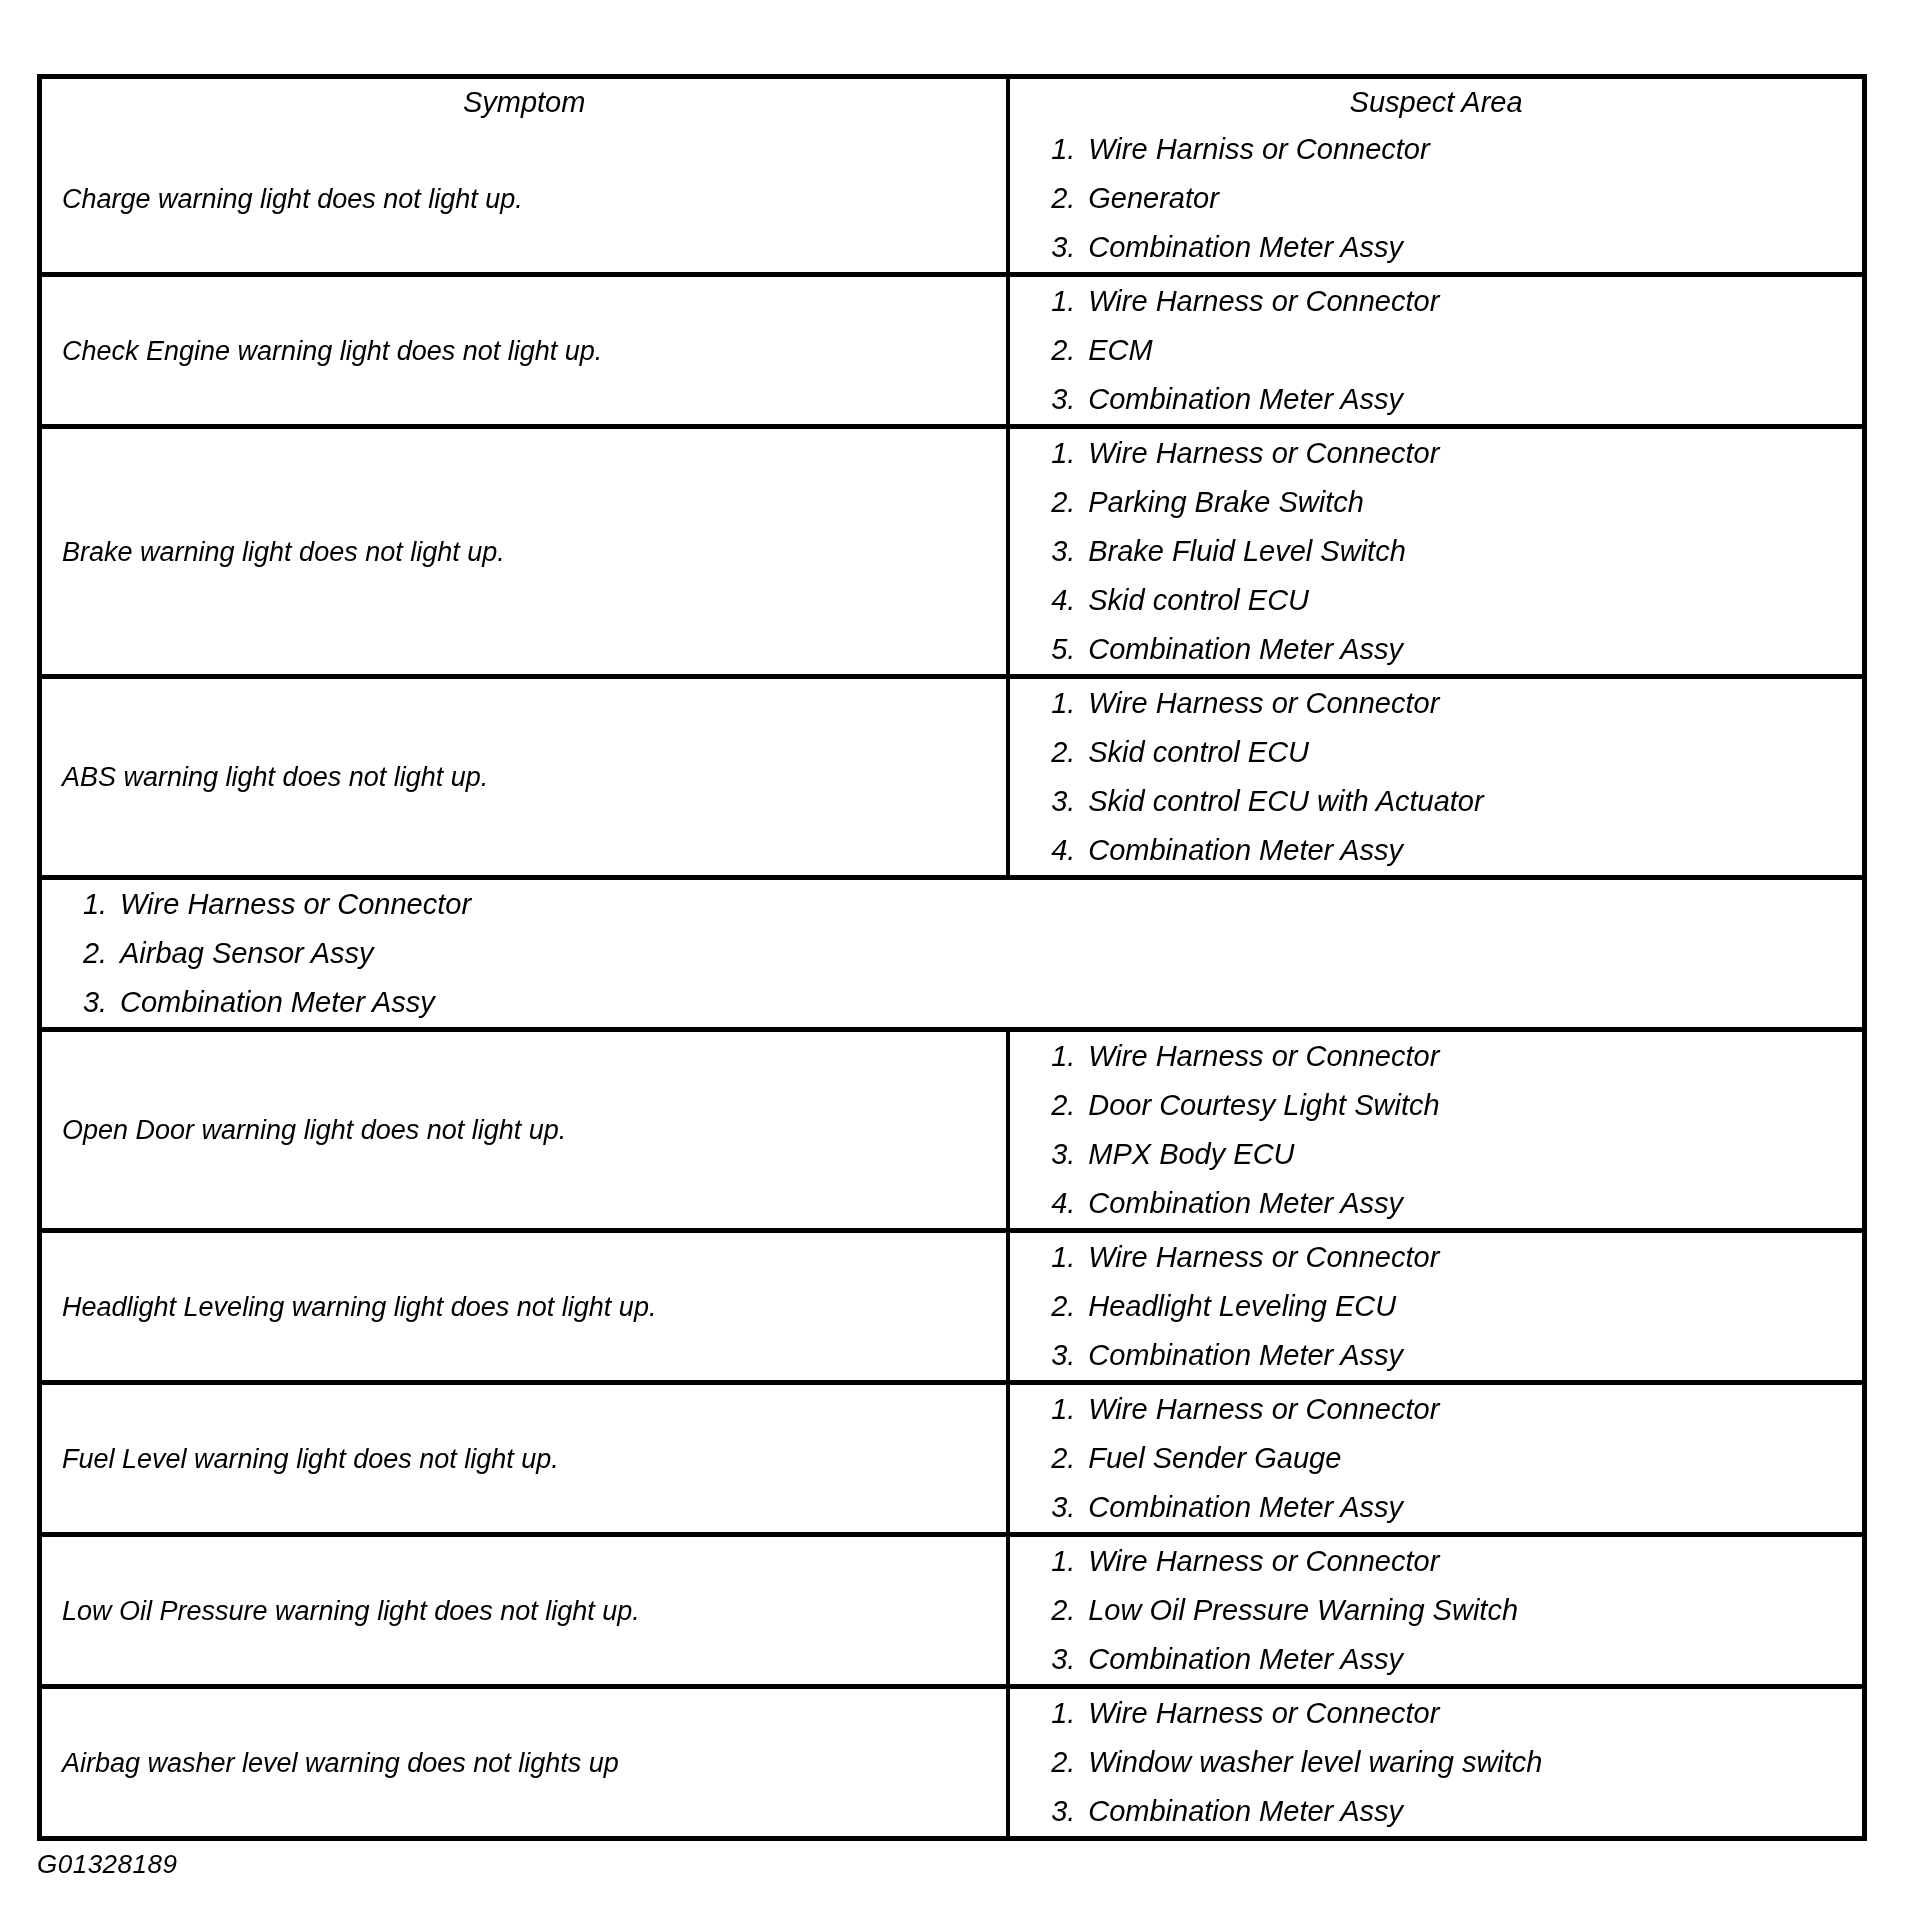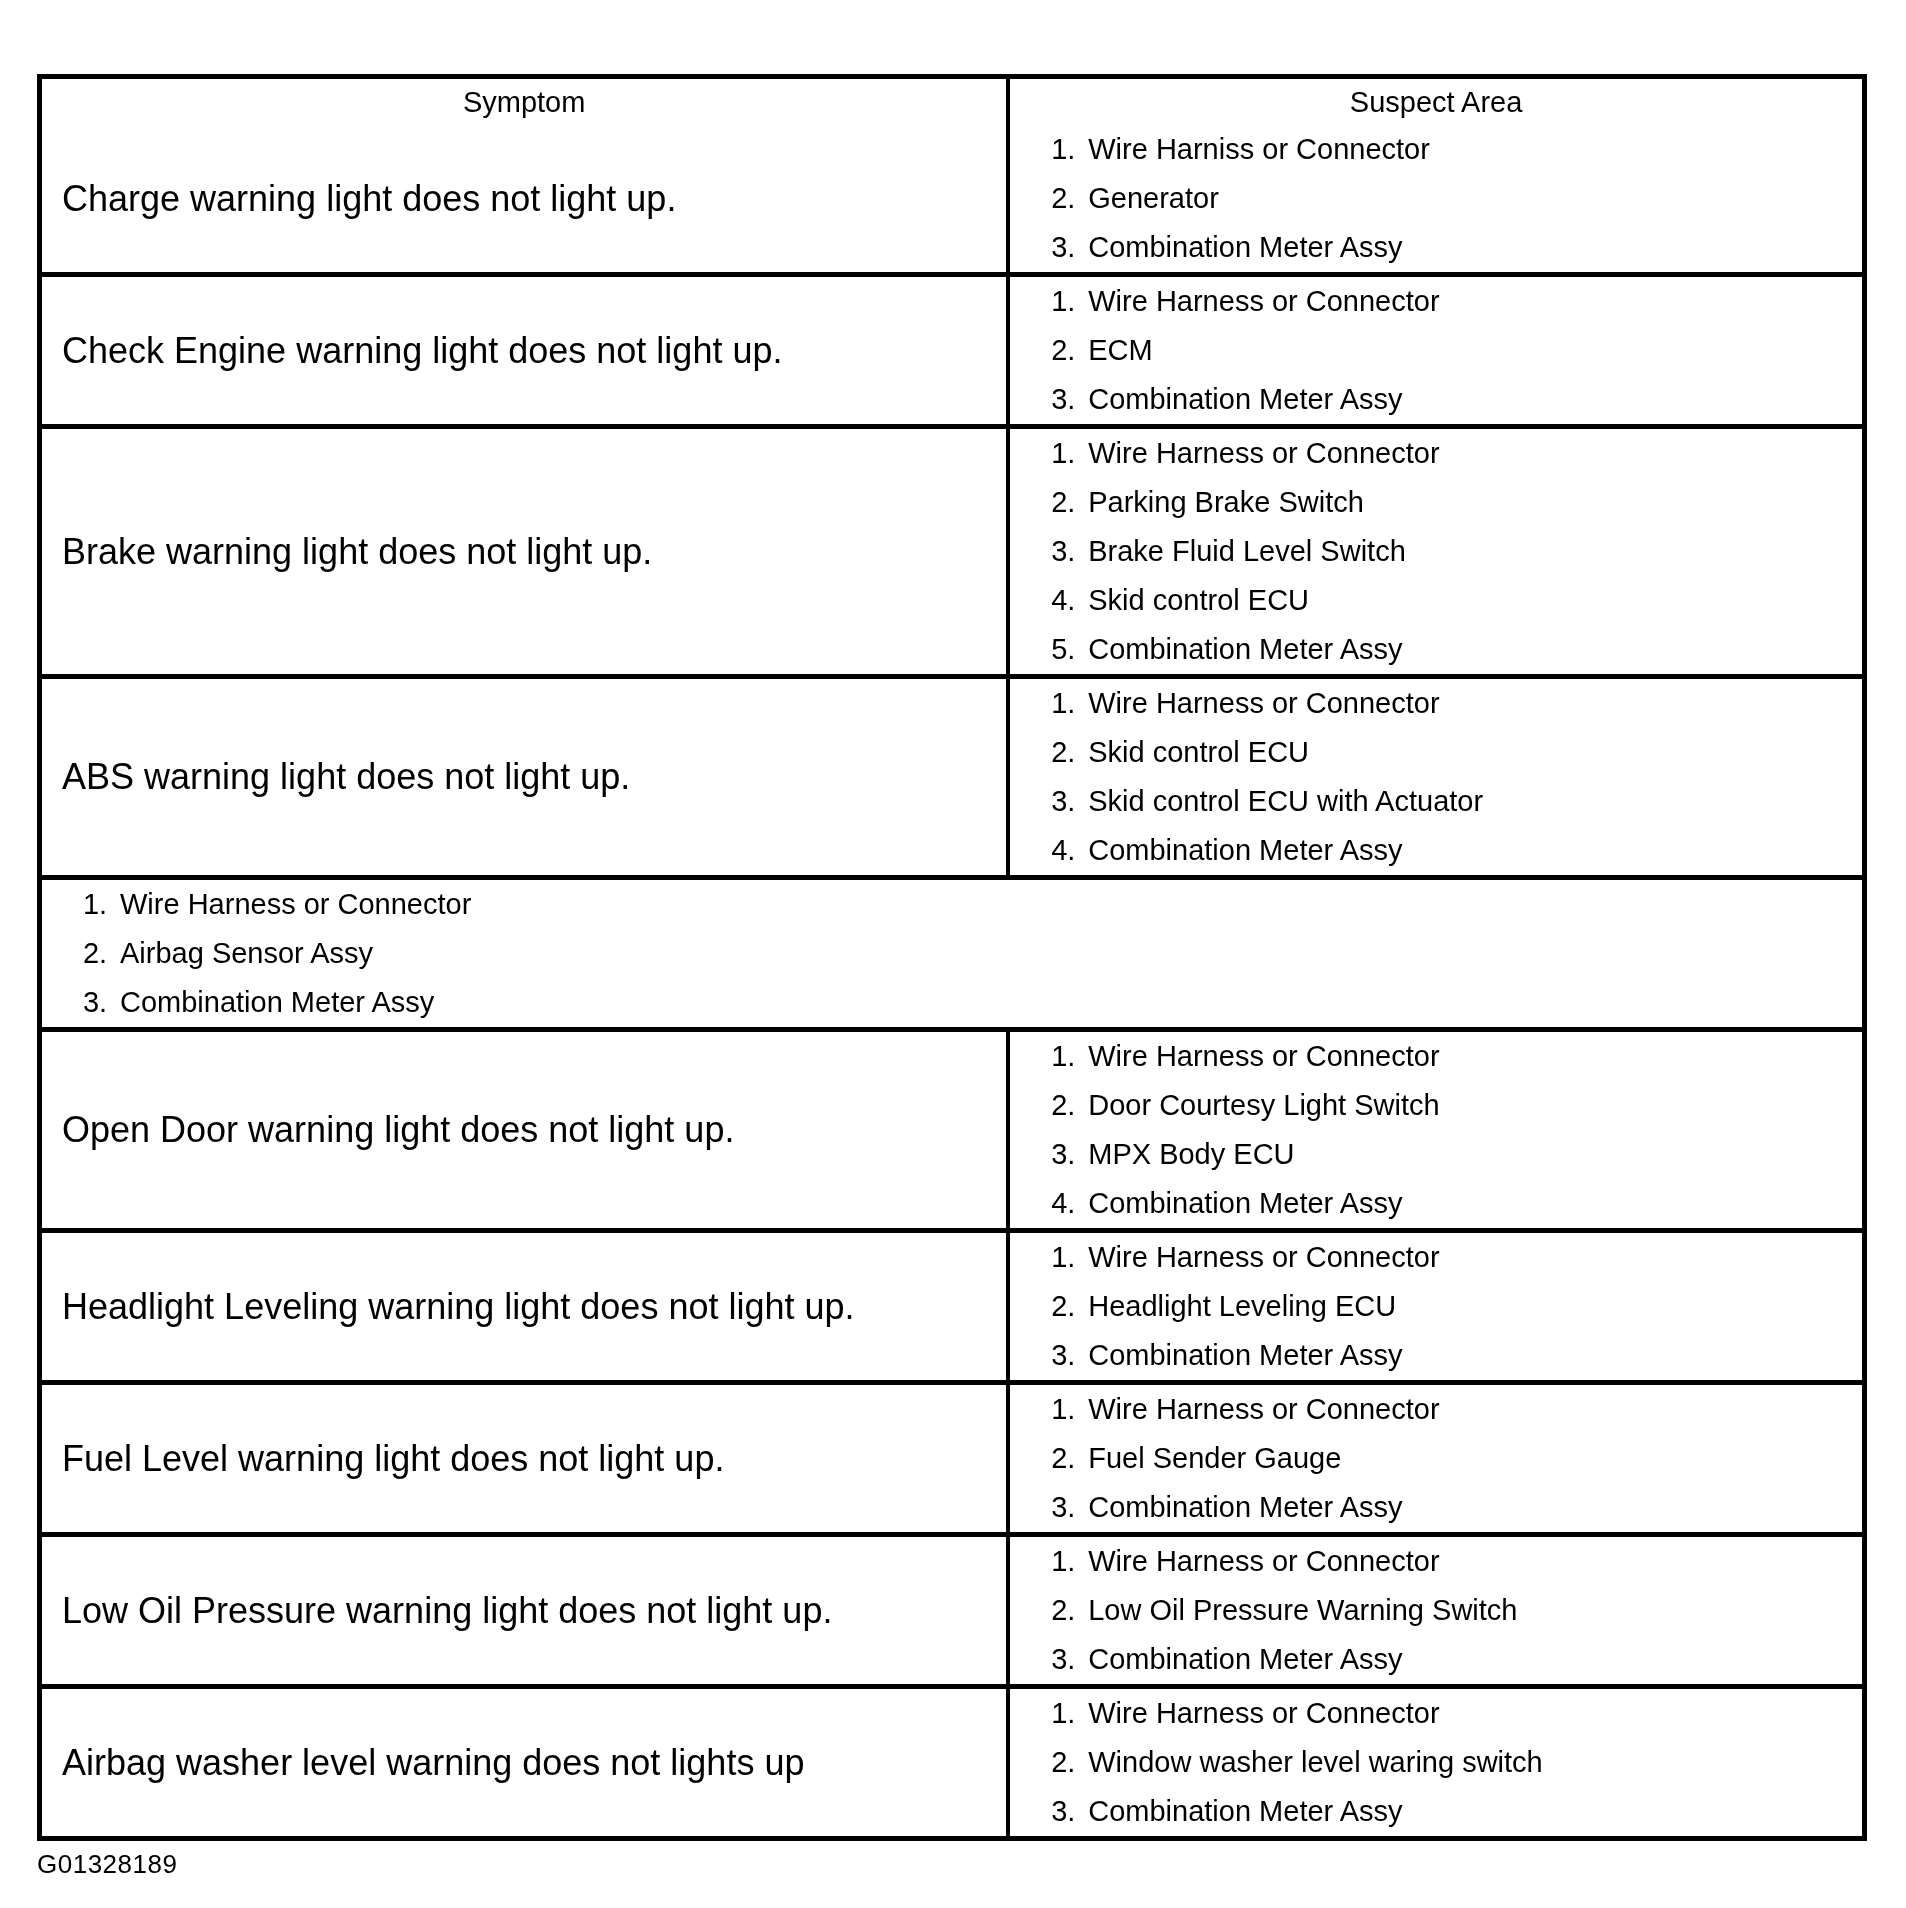--- a/index.html
+++ b/index.html
@@ -3,21 +3,21 @@
 <meta charset="utf-8">
 <style>
   * { margin: 0; padding: 0; box-sizing: border-box; }
   html, body { background: #ffffff; }
   body {
     width: 1906px; height: 1908px;
     font-family: "Liberation Sans", sans-serif;
     color: #000;
     -webkit-font-smoothing: antialiased;
   }
-  .page { padding: 74px 15px 0 37px; }
+  .page { padding: 74px 15px 0 37px; font-style: italic; }
 
   .tbl {
     width: 1830px;
     border: 5px solid #000;
   }
   .row { display: flex; border-top: 5px solid #000; }
   .row:first-child { border-top: none; }
 
   .cell { min-width: 0; }
   .symptom-cell {
@@ -32,21 +32,21 @@
     padding-left: 28px; padding-right: 6px; text-align: center;
   }
 
   .header-row .cell {
     display: flex; align-items: center; justify-content: center;
     min-height: 46px;
     padding: 0;
     font-size: 29px;
   }
 
-  .symptom-text { font-size: 36px; line-height: 36px; }
+  .symptom-text { font-size: 27px; line-height: 36px; }
 
   .suspect-item {
     height: 49px;
     display: flex; align-items: center;
     font-size: 29px;
     white-space: nowrap;
   }
   .suspect-item .num { flex: 0 0 50px; }
 
   .figure-id {

